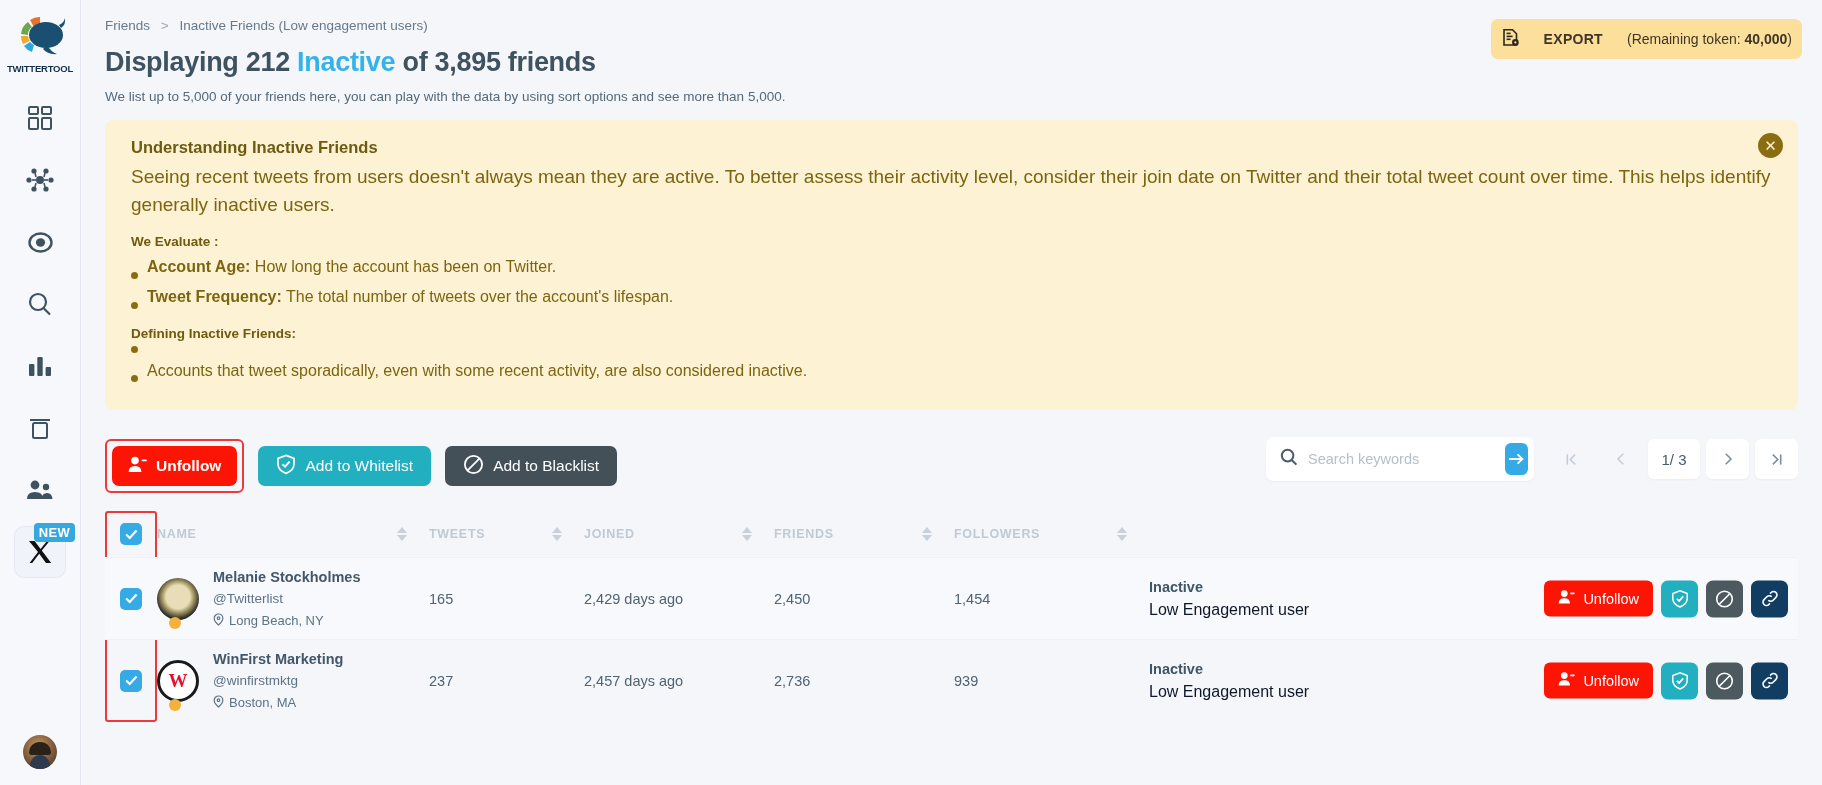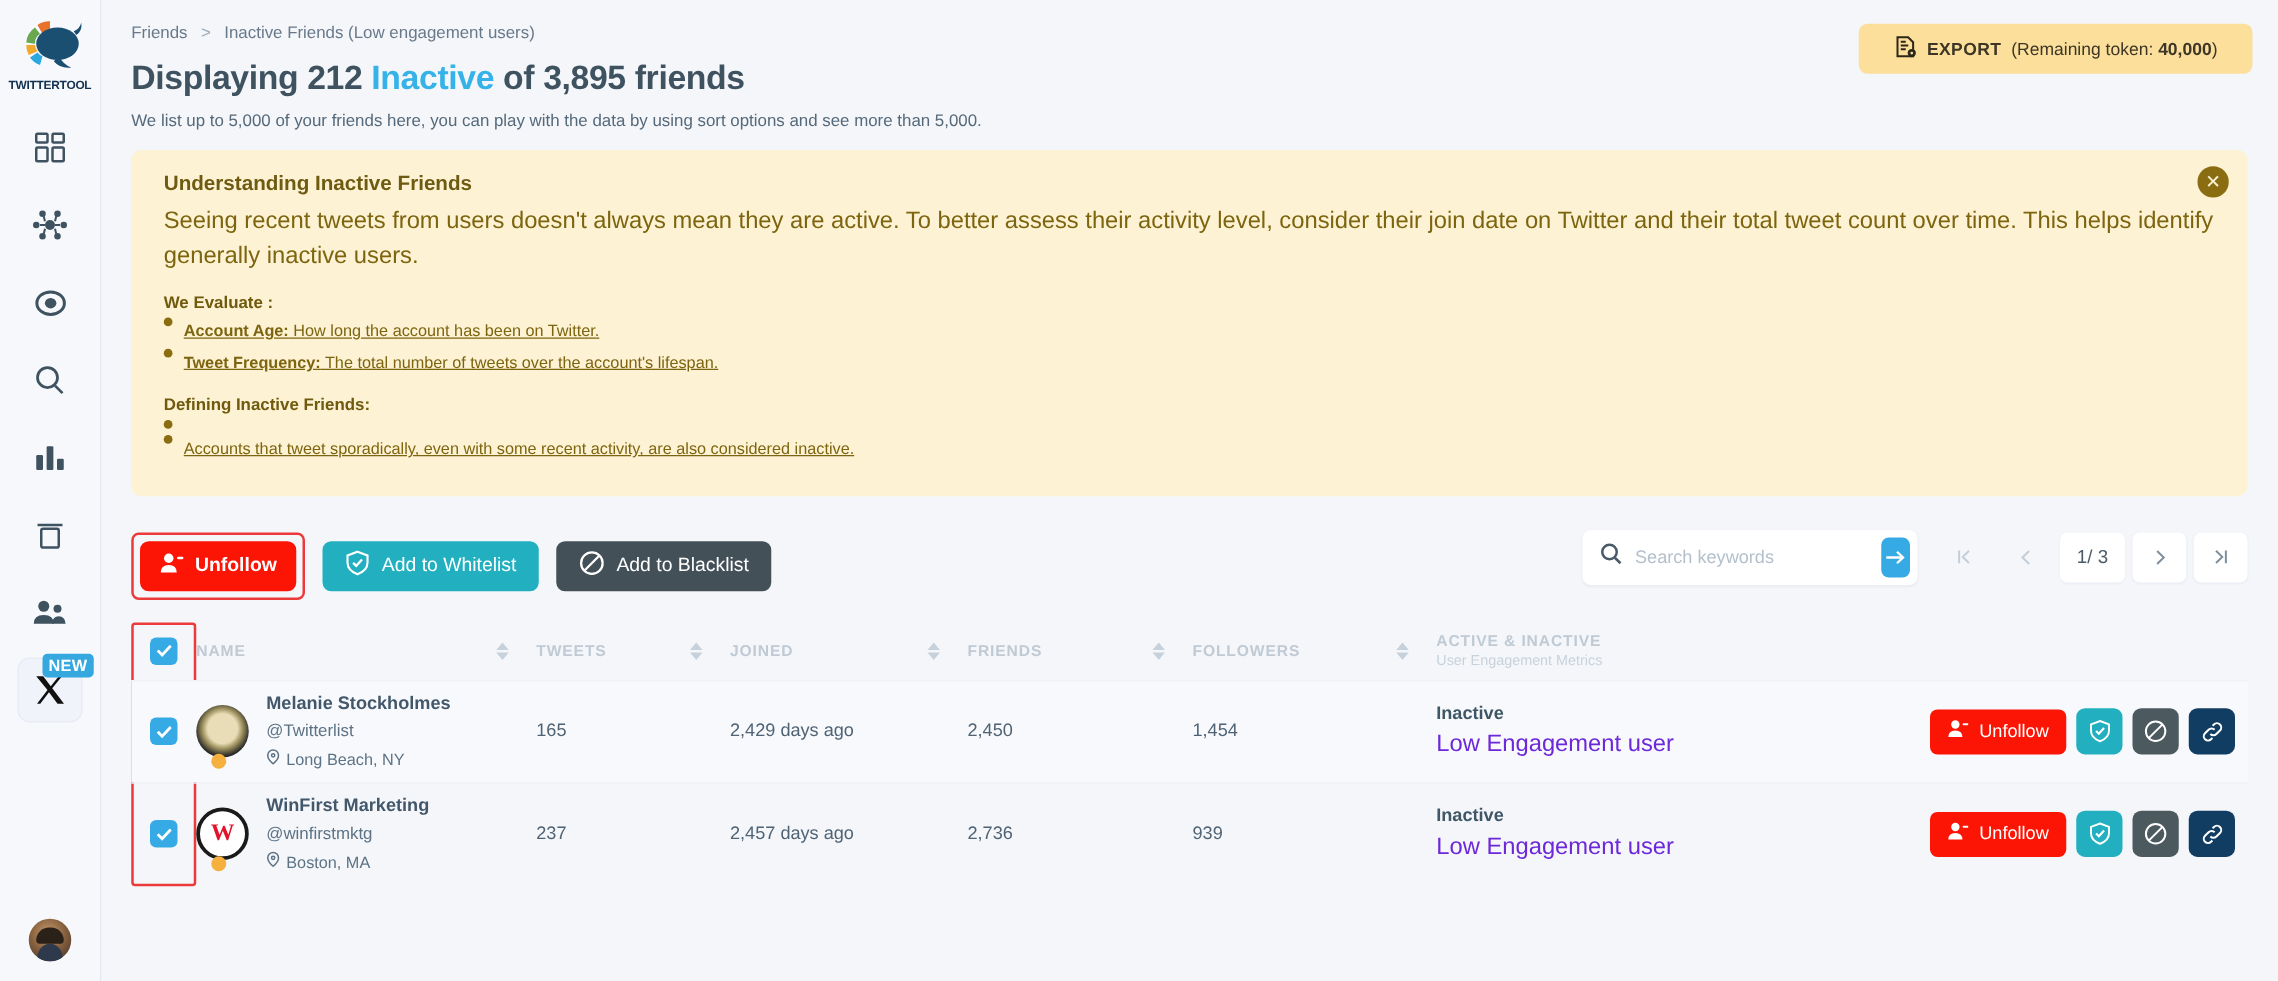--- a/index.html
+++ b/index.html
@@ -68,42 +68,42 @@
   h1.page-title {
     font-size: 27px; font-weight: bold; color: #3f5260;
     margin-top: 14px; letter-spacing: -0.3px;
   }
   h1.page-title .hl { color: #35b3e8; }
   .subtitle { margin-top: 11px; font-size: 13.5px; color: #55697a; }
 
   .export-btn {
     position: absolute; top: 19px; right: 20px;
     background: #fbdf9b; border-radius: 7px;
-    padding: 9px 28px; display: flex; align-items: center; gap: 8px;
+    padding: 9px 10px; display: flex; align-items: center; gap: 24px;
     font-size: 14px; color: #3d3626; cursor: pointer; min-width: 268px;
   }
   .export-btn .lbl { font-weight: bold; letter-spacing: 0.3px; }
   .export-btn .tok { font-weight: normal; }
   .export-btn .tok b { font-weight: bold; }
 
   
   .banner {
     margin: 16px 24px 0 24px;
     background: #fdf2d4; border-radius: 8px;
     padding: 18px 26px 22px 26px;
     position: relative;
     color: #7a6111;
   }
   .banner h2 { font-size: 16.5px; color: #6e5a10; margin-bottom: 6px; font-weight: bold; }
   .banner p.lead { font-size: 19px; line-height: 1.45; color: #7d650f; max-width: 1660px; }
   .banner .sec-title { font-size: 13.5px; font-weight: bold; color: #6f5a0e; margin-top: 16px; }
   .banner ul { list-style: none; margin-top: 6px; }
   .banner li {
-    font-size: 13px; line-height: 1.55; color: #7d650f;
-    display: flex; align-items: flex-start; gap: 9px; margin-bottom: 5px; text-decoration: underline;
+    font-size: 16px; line-height: 1.55; color: #7d650f;
+    display: flex; align-items: flex-end; gap: 9px; margin-bottom: 5px;
   }
   .banner li .dot {
     width: 7px; height: 7px; border-radius: 50%; background: #8a6d10;
     flex: 0 0 7px; position: relative; top: -1px;
   }
   .banner li b { font-weight: bold; }
   .banner .close-x {
     position: absolute; top: 13px; right: 15px;
     width: 25px; height: 25px; border-radius: 50%;
     background: #8a6d10; color: #fdf2d4;
@@ -206,21 +206,21 @@
   }
   .status-dot {
     position: absolute; bottom: -9px; left: 12px;
     width: 12px; height: 12px; border-radius: 50%; background: #f5b03e;
   }
   .uname { font-size: 14.5px; font-weight: bold; color: #42576a; }
   .uhandle { font-size: 13.5px; color: #5d7385; margin-top: 6px; }
   .uloc { font-size: 13px; color: #5d7385; margin-top: 7px; display:flex; align-items:center; gap:5px; }
   .cell { font-size: 14.5px; color: #4f6374; }
   .st-main { font-size: 14.5px; color: #3f5666; font-weight: bold; }
-  .st-sub { font-size: 19px; color: #6d28d9; margin-top: 6px; }
+  .st-sub { font-size: 16px; color: #0f172a; margin-top: 6px; }
 
   .row-actions {
     position: absolute; right: 10px; top: 50%; transform: translateY(-50%);
     display: flex; align-items: center; gap: 8px;
   }
   .row-unfollow {
     background: #fc1405; color: #fff; border: none; border-radius: 6px;
     height: 36px; padding: 0 14px; font-size: 14.5px; font-family: inherit;
     display: flex; align-items: center; gap: 8px; cursor: pointer;
   }
@@ -523,24 +523,20 @@
           </div>
           <div class="col-followers">
             <div class="hdr-wrap">
               <span>FOLLOWERS</span>
               <span class="sortbox">
                   <i class="up"></i>
                   <i class="dn"></i>
                 </span>
             </div>
           </div>
-          <div class="col-status status-hdr">
-            <div class="l1">ACTIVE &amp; INACTIVE</div>
-            <div class="l2">User Engagement Metrics</div>
-          </div>
         </div>
 
         <div class="row alt">
           <div class="col-check">
             <span class="checkbox">
               <svg width="13" height="11" viewBox="0 0 13 11" fill="none" stroke="#fff" stroke-width="2.2">
                   <path d="M1.2 5.4 L4.7 9 L11.6 1.6"></path>
                 </svg>
             </span>
           </div>

